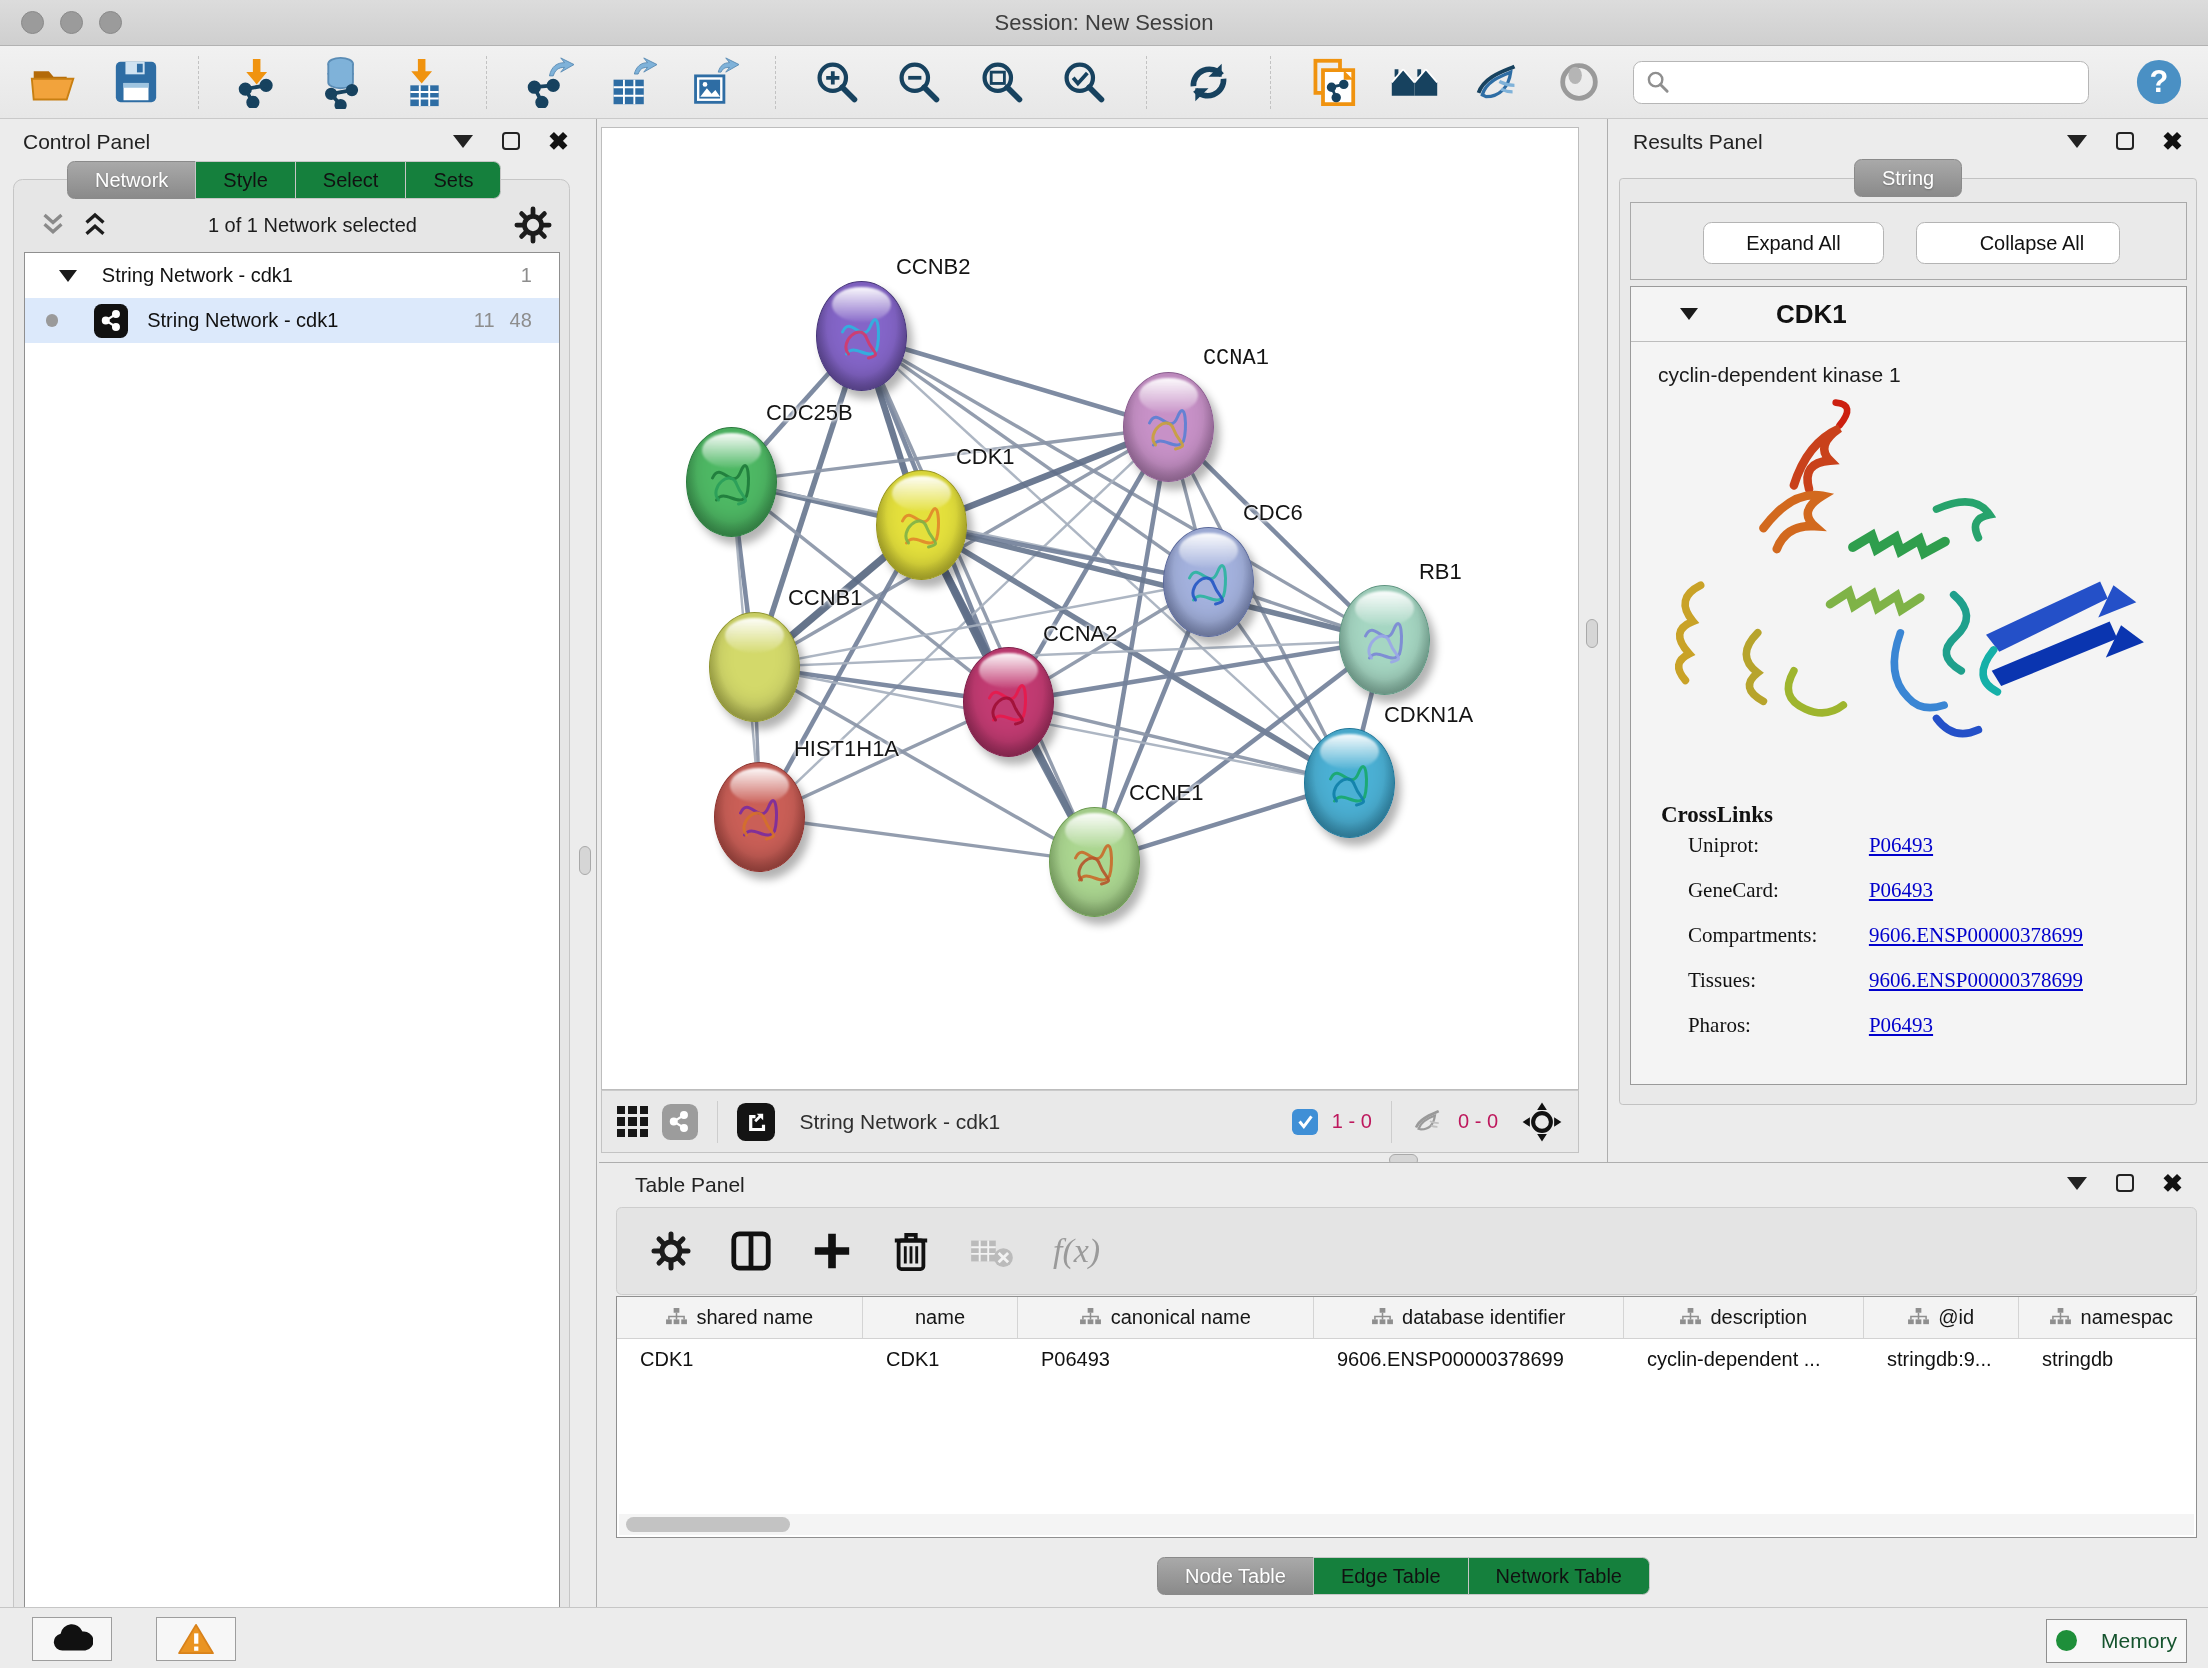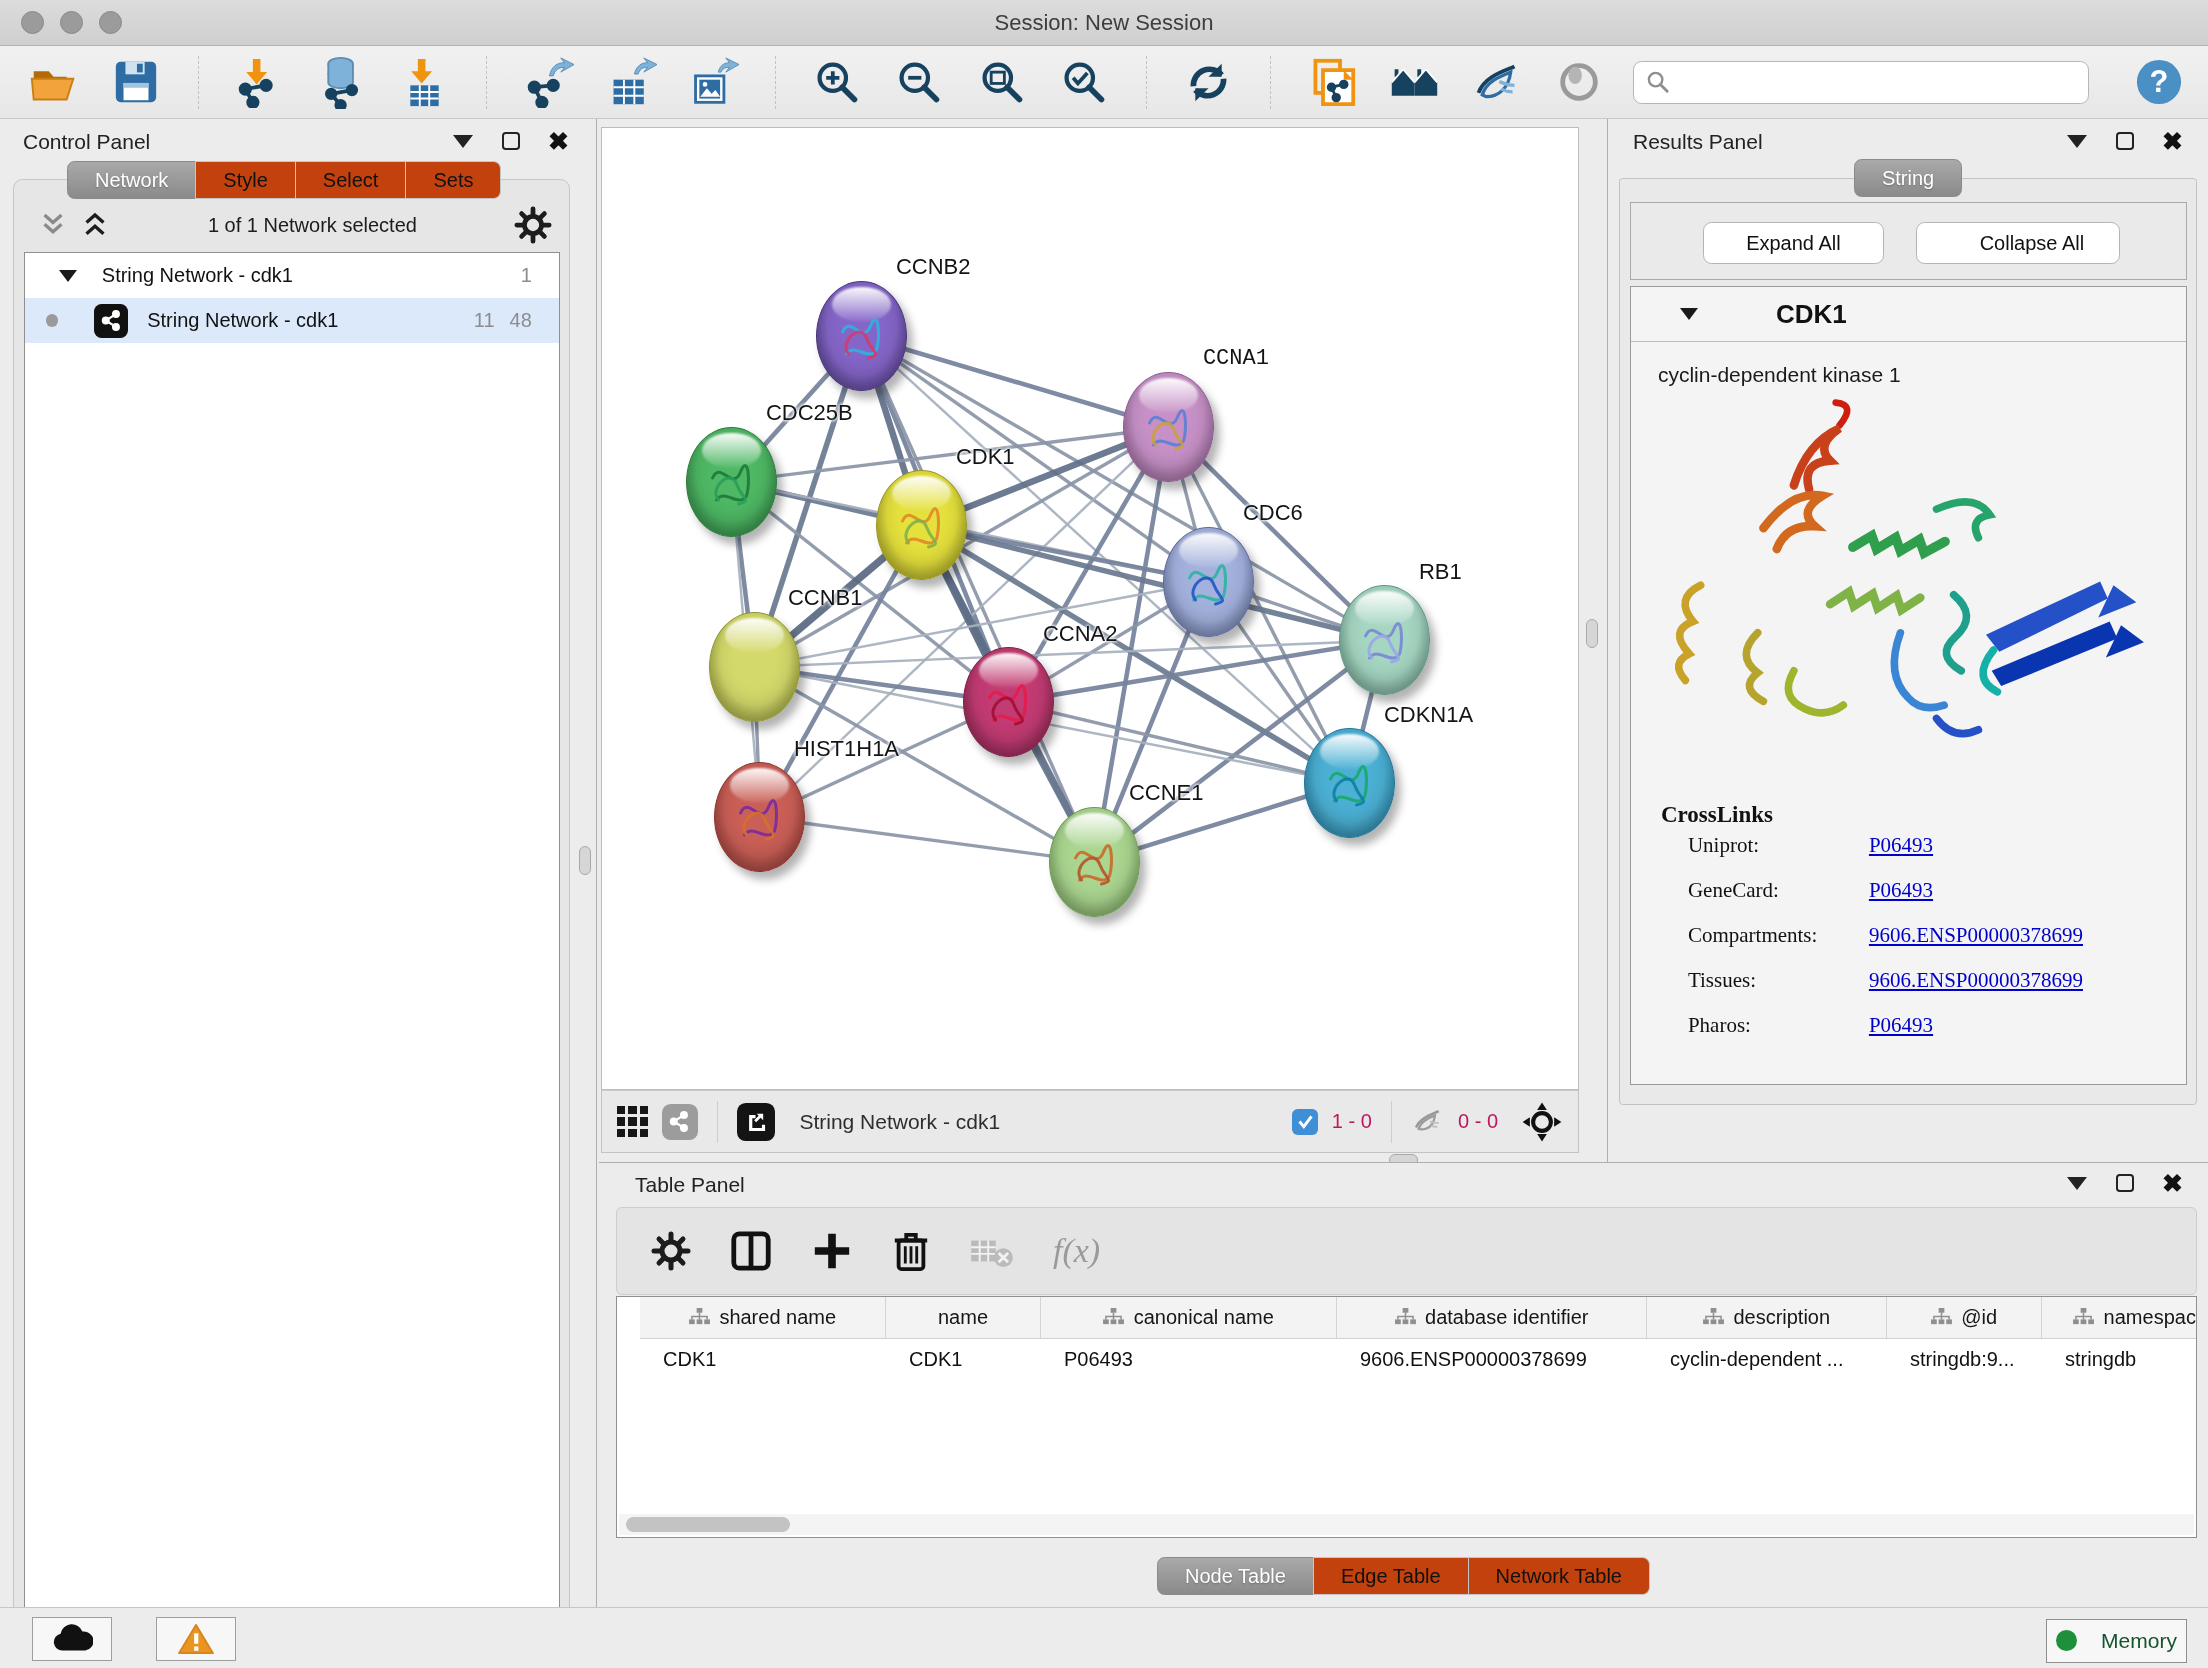--- a/index.html
+++ b/index.html
@@ -28,21 +28,21 @@
   .helpbtn { width:49px; height:49px; margin-left:21px; }
 
   
   .ptitle { font-size:21px; color:#222; }
   .wicons { position:absolute; display:flex; align-items:center; gap:28.5px; }
   .wico-tri { width:0; height:0; border-left:10.5px solid transparent; border-right:10.5px solid transparent; border-top:13.3px solid #222; }
   .wico-sq { width:18px; height:18px; border:2.4px solid #222; border-radius:3.8px; background:transparent; }
   .wico-x { font-size:25px; font-weight:bold; color:#111; line-height:18px; }
 
   .tab { height:38px; padding:0 27px; display:flex; align-items:center; font-size:20px; color:#111;
-    background:#c2410c; border:1px solid #c6c6c6; margin-left:-1px; }
+    background:#15803d; border:1px solid #c6c6c6; margin-left:-1px; }
   .tab:first-child { border-radius:7.6px 0 0 7.6px; margin-left:0; }
   .tab:last-child { border-radius:0 7.6px 7.6px 0; }
   .tab.single { border-radius:7.6px; }
   .tab.active { background:linear-gradient(#a9a9a9,#8a8a8a); color:#fff; border-color:#8a8a8a;
     text-shadow:0 1px 1.9px rgba(0,0,0,.25); }
 
   
   .cpanel { position:absolute; left:0; top:119px; width:597px; height:1488px; background:#ececec; border-right:1.9px solid #aeaeae; }
   .cpanel .ptitle { position:absolute; left:23px; top:11.4px; }
   .cp-tabs { position:absolute; left:67px; top:42px; display:flex; z-index:3; }
@@ -100,21 +100,21 @@
   .xhead { font-family:"Liberation Serif", serif; font-weight:bold; font-size:23px; color:#111; margin:17px 0 5.7px 30px; }
   .xrow { display:flex; font-family:"Liberation Serif", serif; font-size:21px; margin:0 0 20px 57px; }
   .xrow .xl { width:181px; color:#111; }
   .xrow a { color:#0000cc; text-decoration:underline; }
 
   
   .tpanel { position:absolute; left:599px; top:1162px; width:1609px; height:445px; background:#ececec; border-top:1.9px solid #aeaeae; }
   .tpanel .ptitle { position:absolute; left:36px; top:9.5px; }
   .tp-toolbar { position:absolute; left:17px; top:44px; width:1581px; height:88px; background:#e4e4e4;
     border:1px solid #cdcdcd; border-radius:5.7px; display:flex; align-items:center; gap:38px; padding:0 34px; }
-  .tp-table { position:absolute; left:17px; top:133px; width:1581px; height:242px; background:#fff; border:1.4px solid #8f8f8f; overflow:hidden;padding-left:23px; }
+  .tp-table { position:absolute; left:17px; top:133px; width:1581px; height:242px; background:#fff; border:1.4px solid #8f8f8f; overflow:hidden; }
   .thead { display:flex; height:42px; background:#f3f3f3; border-bottom:1.4px solid #d2d2d2; }
   .th { display:flex; align-items:center; justify-content:center; gap:9.5px; font-size:20px; color:#161616;
     border-right:1.4px solid #d4d4d4; overflow:hidden; white-space:nowrap; flex:none; }
   .trowdata { display:flex; height:40px; }
   .td { font-size:20px; color:#111; padding-left:23px; display:flex; align-items:center; overflow:hidden; white-space:nowrap; flex:none; }
   .hscroll { position:absolute; left:1.9px; bottom:1.9px; width:1575px; height:21px; background:#f4f4f4; }
   .hthumb { position:absolute; left:7.6px; top:2.9px; width:164px; height:15px; border-radius:7.6px; background:#c3c3c3; }
   .tp-tabs { position:absolute; left:0; right:0; top:394px; display:flex; justify-content:center; }
 
   

